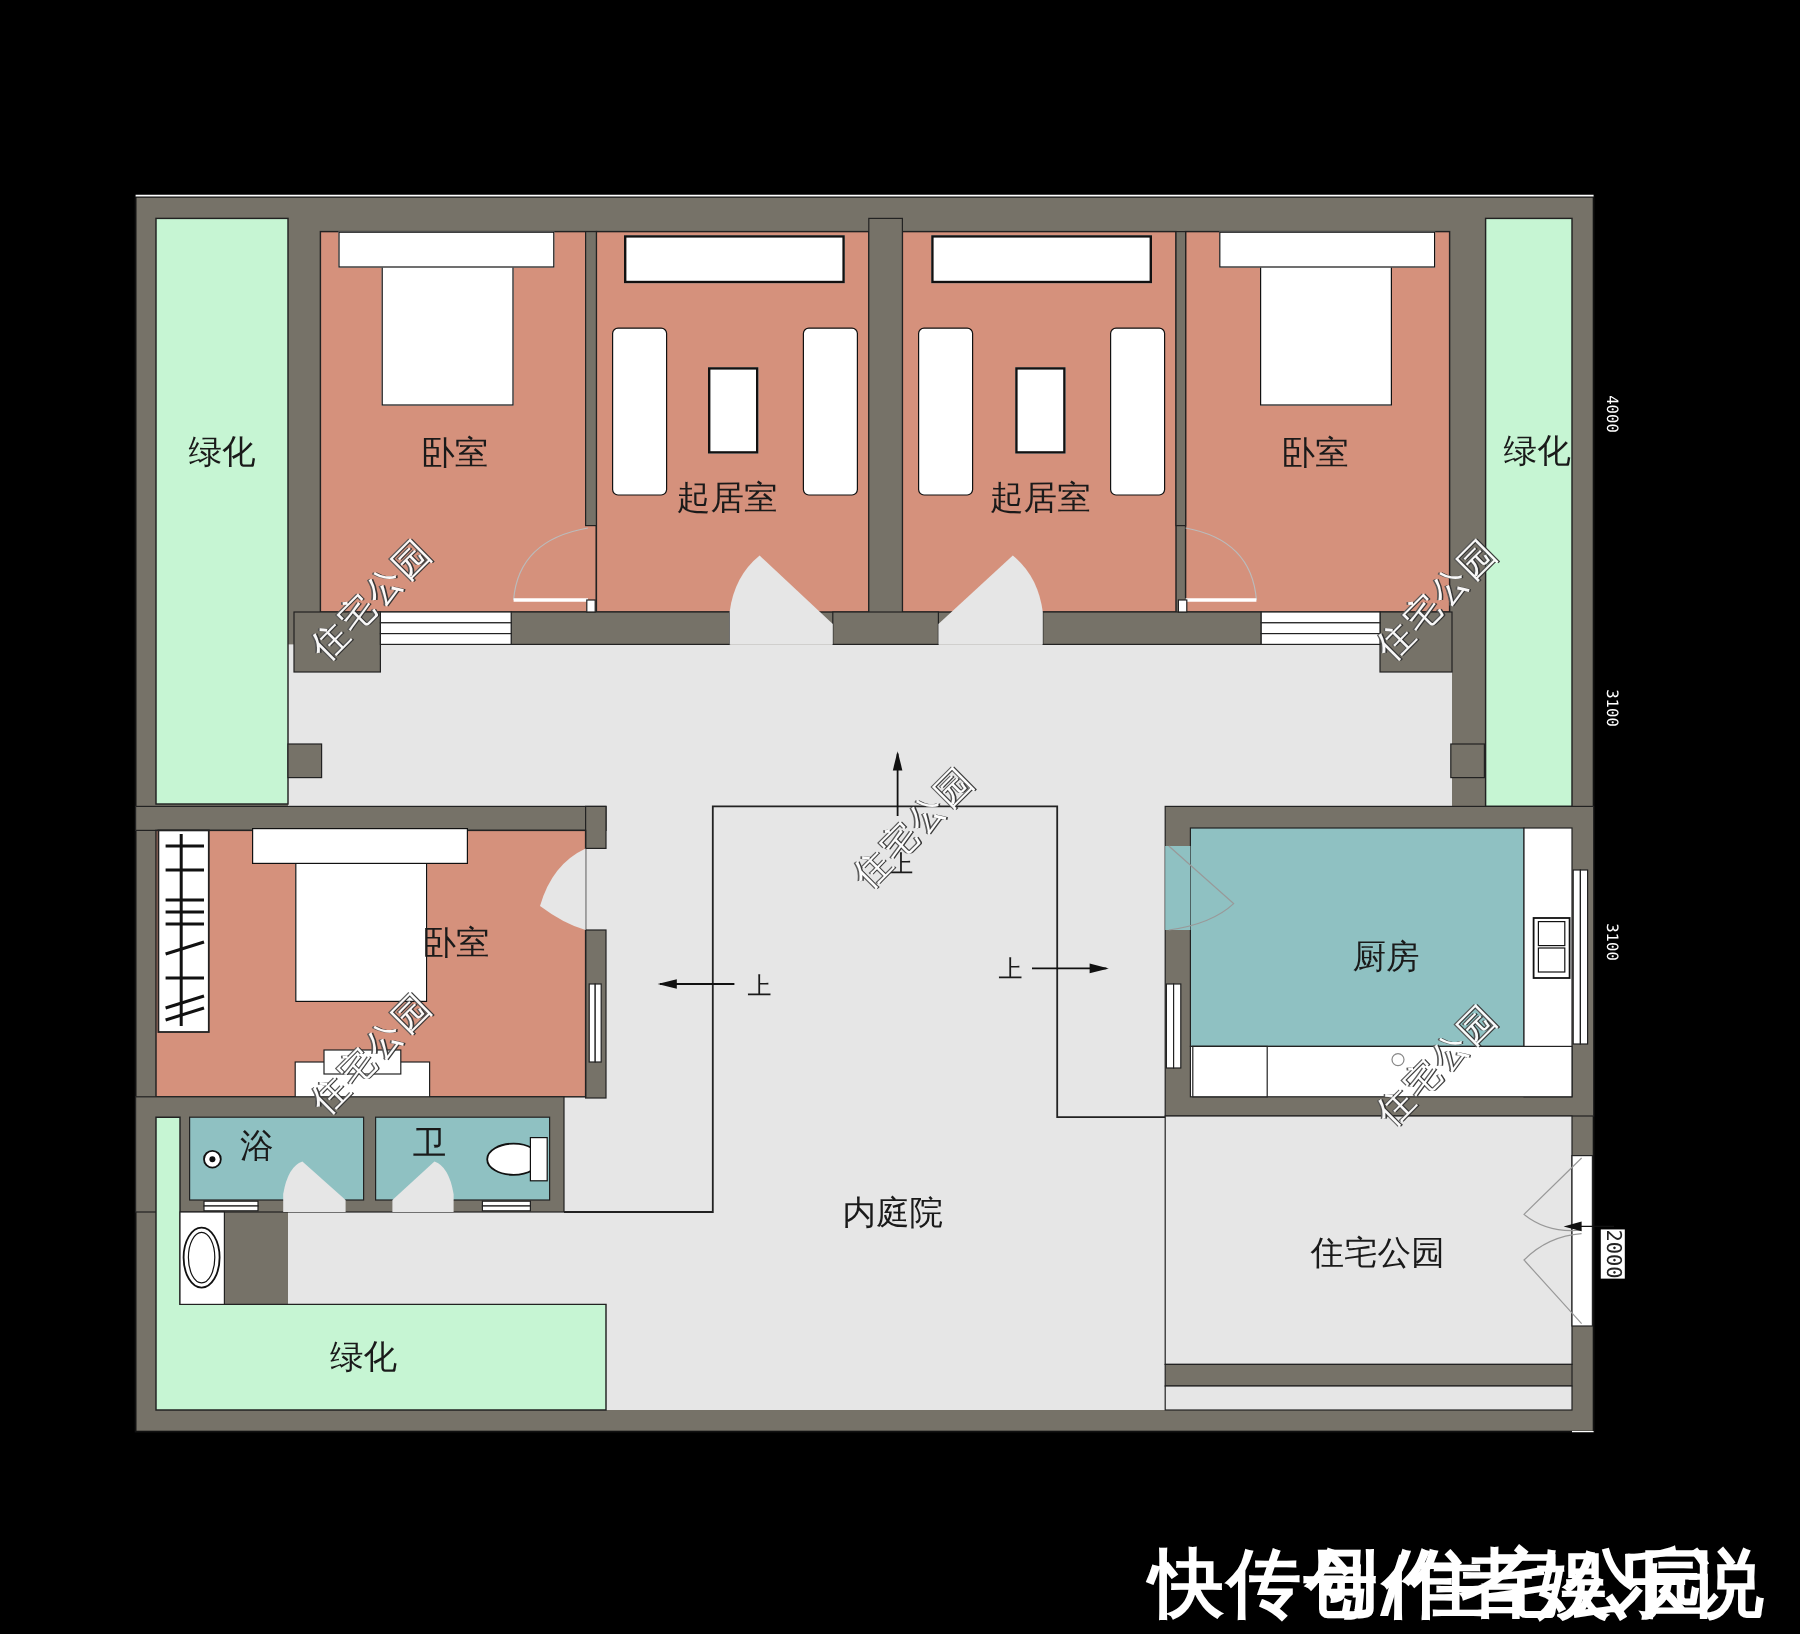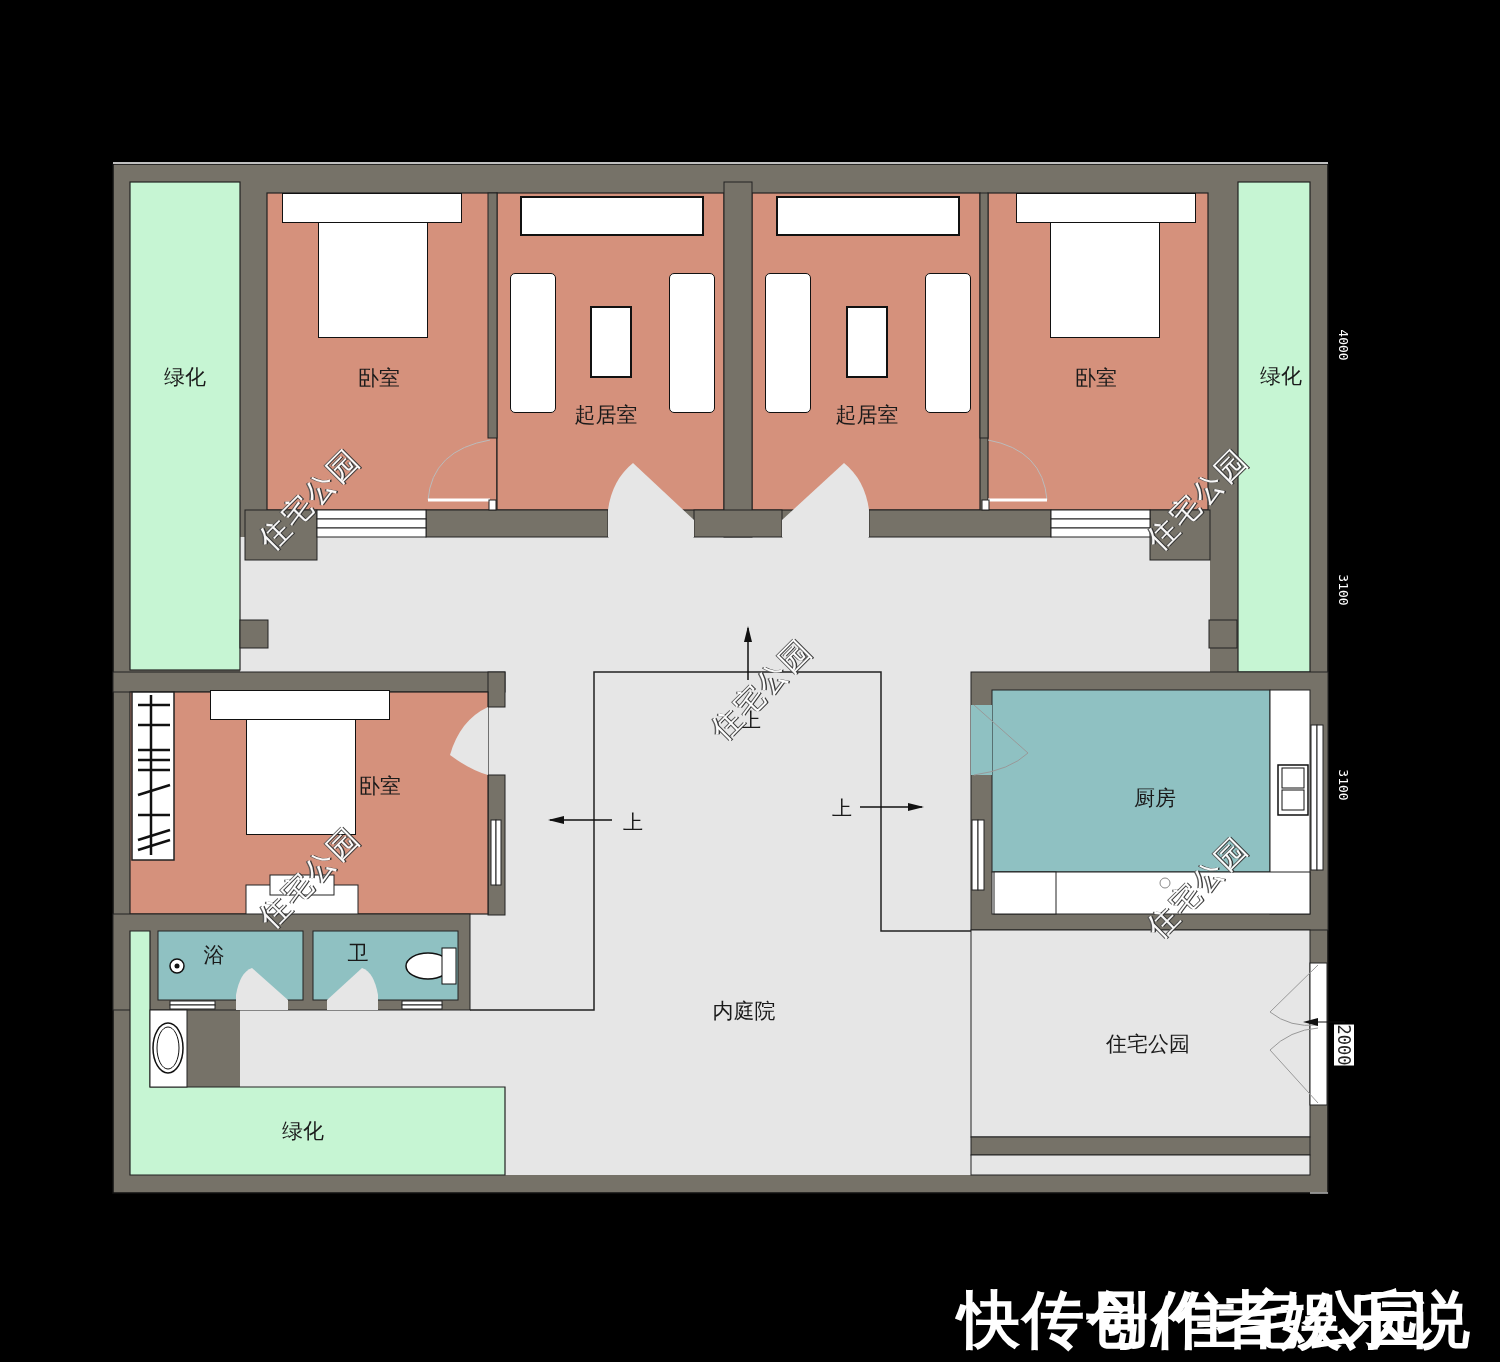--- a/index.html
+++ b/index.html
@@ -1,18 +1,18 @@
 <!DOCTYPE html>
 <html><head>
 <meta charset="utf-8">
 <style>
   html, body { margin:0; padding:0; background:#000; }
   body { width:1500px; height:1362px; position:relative; overflow:hidden; font-family:"DejaVu Sans", sans-serif; }
   #plan { position:absolute; left:0; top:0; width:1500px; height:1362px; }
-  .lbl { position:absolute; font-size:21px; color:#1a1a1a; white-space:nowrap; transform:translate(-50%,-50%); font-family:"DejaVu Sans", sans-serif; }
+  .lbl { position:absolute; font-size:28px; color:#1a1a1a; white-space:nowrap; transform:translate(-50%,-50%); font-family:"DejaVu Sans", sans-serif; }
   .up { font-size:20px; }
   .wm { position:absolute; font-size:30px; color:#fff; white-space:nowrap; transform:translate(-50%,-50%) rotate(-45deg); text-shadow:1px 1px 0 #333, -1px -1px 0 #555; font-family:"DejaVu Sans", sans-serif; opacity:0.95; letter-spacing:2px; }
   .dim { position:absolute; font-size:13px; color:#fff; transform:translate(-50%,-50%) rotate(90deg); white-space:nowrap; font-family:"DejaVu Sans Mono", monospace; }
   .dim2 { color:#222; background:#fff; font-size:17px; }
   .footer { position:absolute; left:818px; top:1278px; width:680px; height:80px; }
   .footer span { position:absolute; left:0; top:0; font-size:62px; color:#fff; font-weight:bold; white-space:nowrap; letter-spacing:2px; font-family:"DejaVu Sans", sans-serif; }
 </style>
 </head>
 <body>
 

